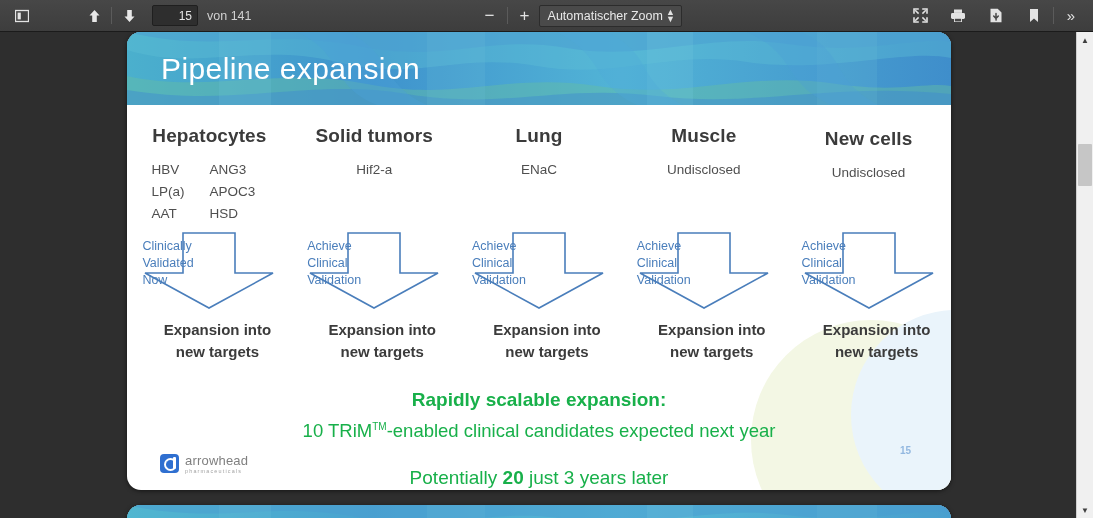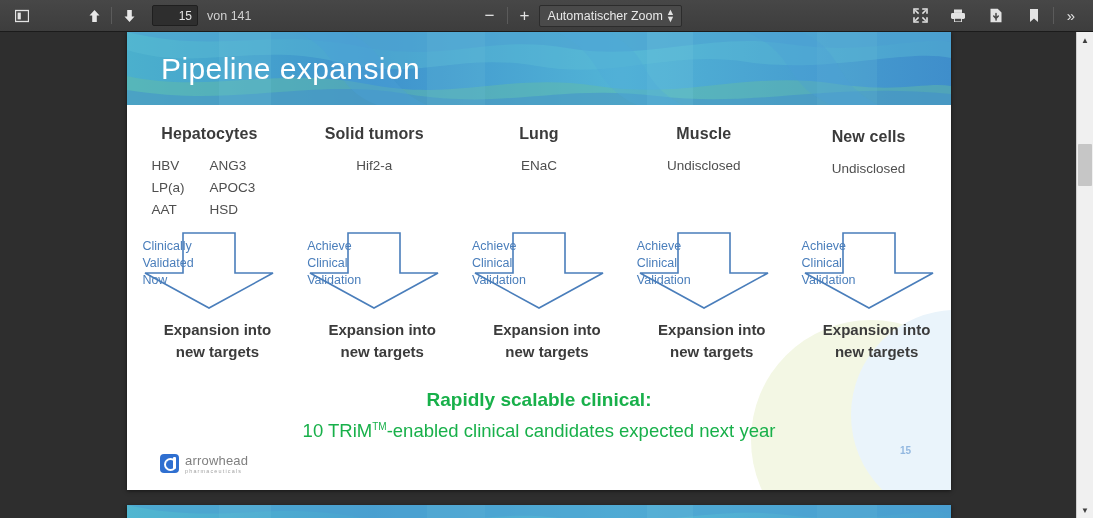--- a/index.html
+++ b/index.html
@@ -103,20 +103,21 @@
     cursor: pointer;
   }
 
   
   .page {
     position: absolute;
     left: 127px; width: 824px;
     background: #ffffff;
     box-shadow: 0 1px 4px rgba(0,0,0,0.55);
     overflow: hidden;
+    border-radius: 14px;
   }
   #page-15 { top: 0px; height: 458px; }
   #page-16 { top: 473px; height: 60px; }
 
   
   .wave-band {
     position: relative;
     width: 100%;
     overflow: hidden;
     background: linear-gradient(100deg,#4aa8c8 0%, #3f9fd0 18%, #5bbbd4 35%,
@@ -141,21 +142,21 @@
     width: 824px; height: 300px;
     display: flex;
     z-index: 4;
   }
   .col {
     flex: 1 1 0;
     position: relative;
     display: flex; flex-direction: column; align-items: center;
   }
   .col-title {
-    font-size: 16px; font-weight: bold; color: #3b3b3b;
+    font-size: 19px; font-weight: bold; color: #3b3b3b;
     margin-top: 20px; white-space: nowrap;
     letter-spacing: .1px;
   }
   .col.shift .col-title { margin-top: 23px; }
   .targets {
     margin-top: 12px;
     font-size: 13.5px; color: #4f4f4f; line-height: 22px;
     text-align: center;
   }
   .targets.two-col {
@@ -458,24 +459,27 @@
           </div>
           <div class="expansion">
             <div>Expansion into</div>
             <div>new targets</div>
           </div>
         </div>
       </div>
 
     <div id="green-block">
       <div id="g1">
-        <span>Rapidly scalable clinical</span><span class="colon">:</span>
+        <span>Rapidly scalable expansion</span><span class="colon">:</span>
       </div>
       <div id="g2">
         <span>10 TRiM</span><sup>TM</sup><span>-enabled clinical candidates expected next year</span>
+      </div>
+      <div id="g3">
+        <span>Potentially </span><b>20</b><span> just 3 years later</span>
       </div>
     </div>
 
 
     <div id="footer-logo">
       <div id="logo-mark"></div>
       <div id="logo-text">
         <div id="logo-name">arrowhead</div>
         <div id="logo-sub">pharmaceuticals</div>
       </div>

